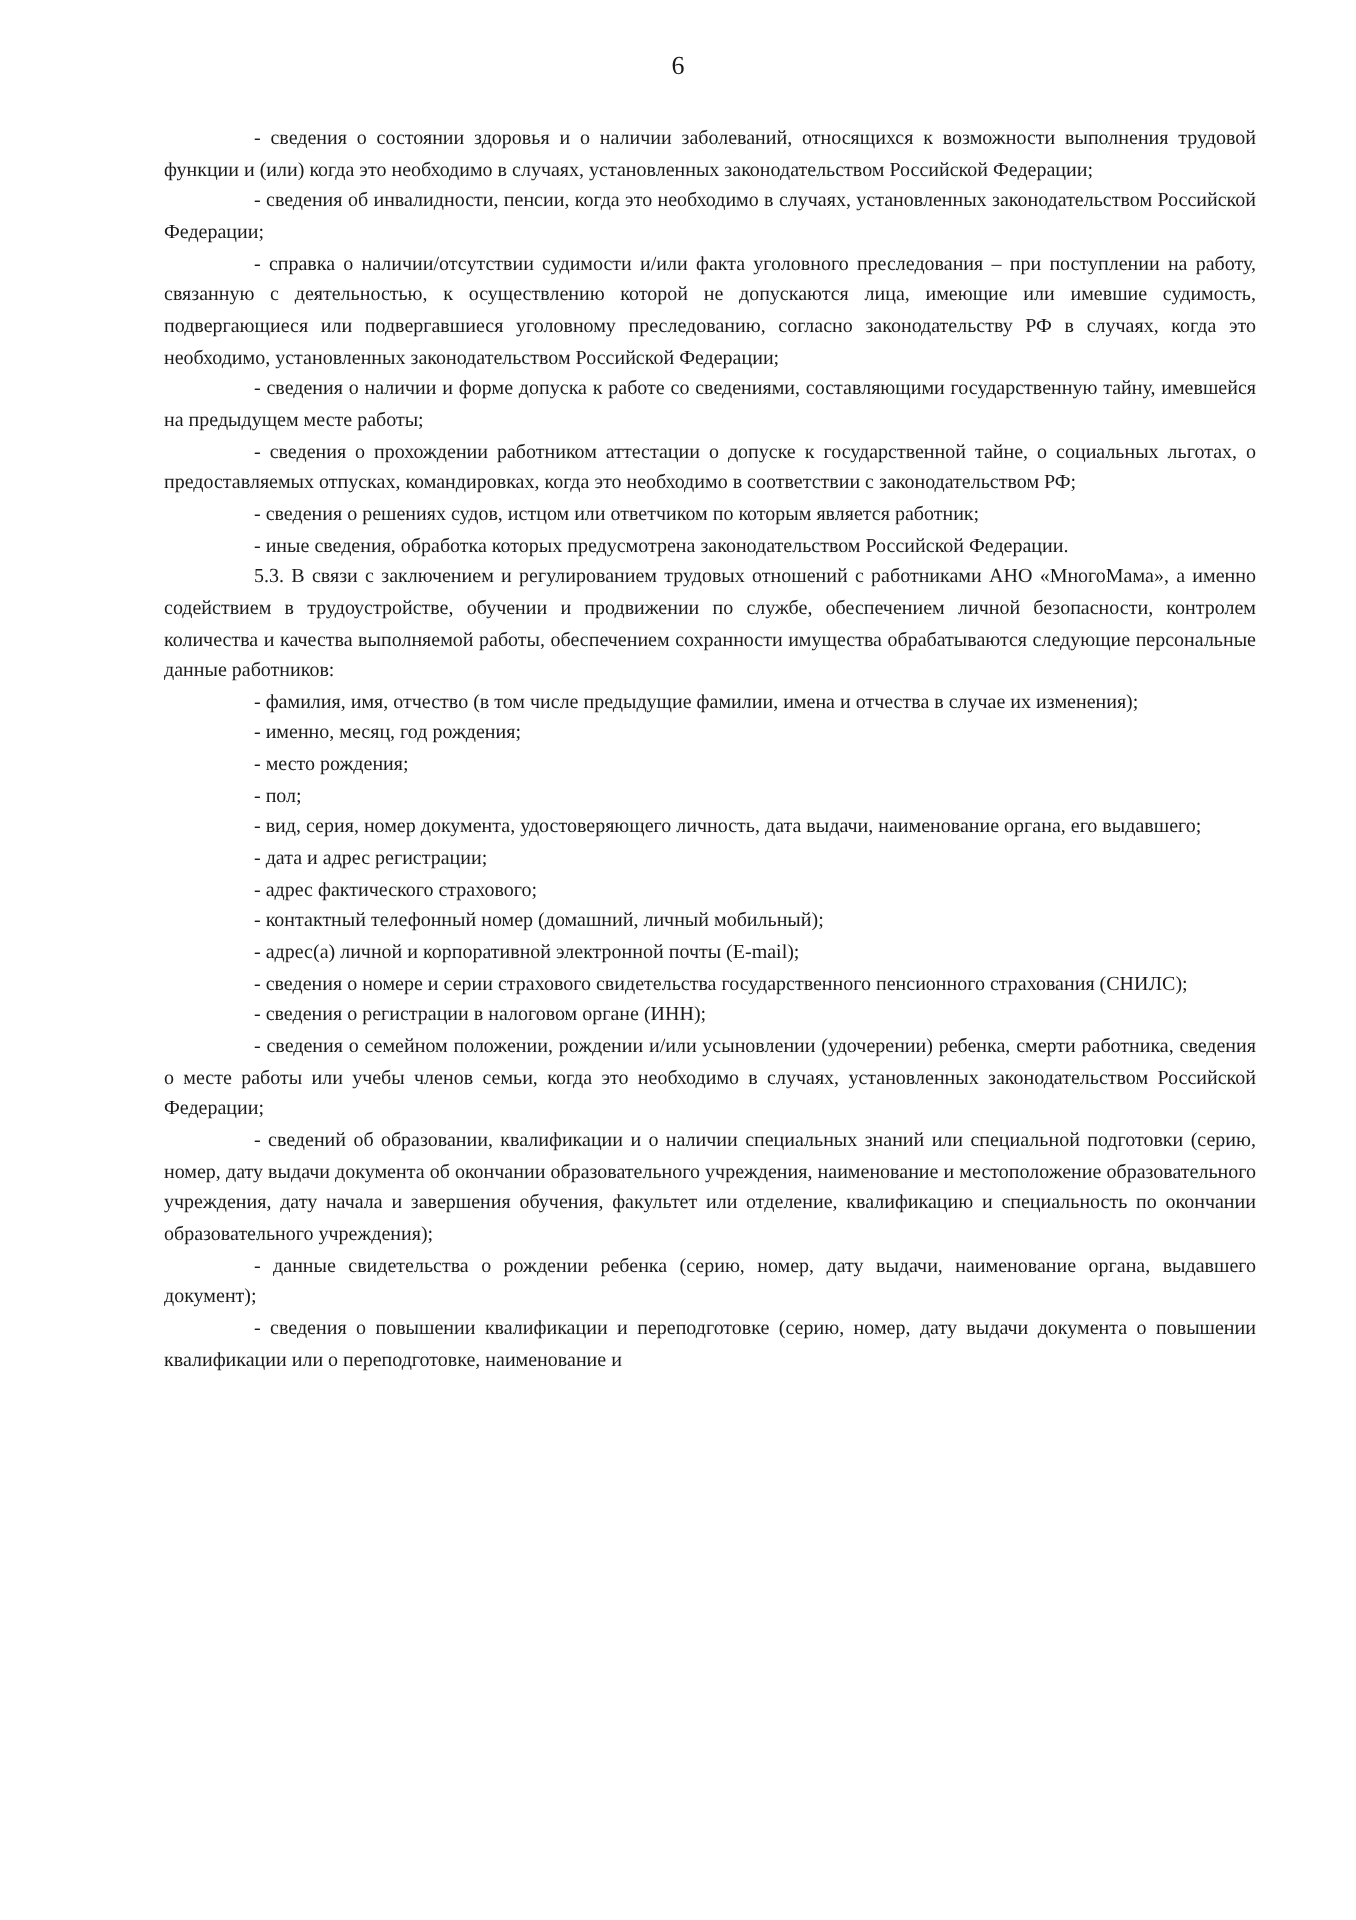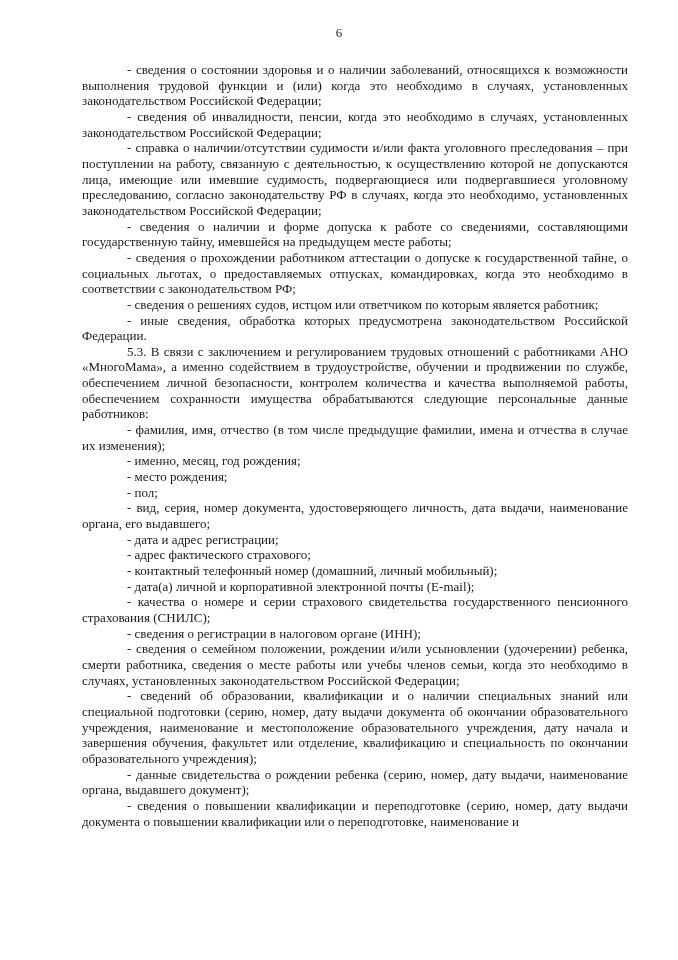--- a/index.html
+++ b/index.html
@@ -22,21 +22,21 @@
       width: 678px;
       text-align: center;
       font-size: 13px;
       line-height: 16px;
     }
     .content {
       position: absolute;
       top: 62px;
       left: 82px;
       width: 546px;
-      font-size: 13px;
+      font-size: 10px;
       line-height: 15.65px;
     }
     .para {
       margin: 0;
       text-indent: 45px;
       text-align: justify;
       hyphens: none;
     }
   </style>
 </head>
@@ -54,20 +54,20 @@
   <p class="para">- иные сведения, обработка которых предусмотрена законодательством Российской Федерации.</p>
   <p class="para">5.3. В связи с заключением и регулированием трудовых отношений с работниками АНО «МногоМама», а именно содействием в трудоустройстве, обучении и продвижении по службе, обеспечением личной безопасности, контролем количества и качества выполняемой работы, обеспечением сохранности имущества обрабатываются следующие персональные данные работников:</p>
   <p class="para">- фамилия, имя, отчество (в том числе предыдущие фамилии, имена и отчества в случае их изменения);</p>
   <p class="para">- именно, месяц, год рождения;</p>
   <p class="para">- место рождения;</p>
   <p class="para">- пол;</p>
   <p class="para">- вид, серия, номер документа, удостоверяющего личность, дата выдачи, наименование органа, его выдавшего;</p>
   <p class="para">- дата и адрес регистрации;</p>
   <p class="para">- адрес фактического страхового;</p>
   <p class="para">- контактный телефонный номер (домашний, личный мобильный);</p>
-  <p class="para">- дата(а) личной и корпоративной электронной почты (E-mail);</p>
-  <p class="para">- качества о номере и серии страхового свидетельства государственного пенсионного страхования (СНИЛС);</p>
+  <p class="para">- адрес(а) личной и корпоративной электронной почты (E-mail);</p>
+  <p class="para">- сведения о номере и серии страхового свидетельства государственного пенсионного страхования (СНИЛС);</p>
   <p class="para">- сведения о регистрации в налоговом органе (ИНН);</p>
   <p class="para">- сведения о семейном положении, рождении и/или усыновлении (удочерении) ребенка, смерти работника, сведения о месте работы или учебы членов семьи, когда это необходимо в случаях, установленных законодательством Российской Федерации;</p>
   <p class="para">- сведений об образовании, квалификации и о наличии специальных знаний или специальной подготовки (серию, номер, дату выдачи документа об окончании образовательного учреждения, наименование и местоположение образовательного учреждения, дату начала и завершения обучения, факультет или отделение, квалификацию и специальность по окончании образовательного учреждения);</p>
   <p class="para">- данные свидетельства о рождении ребенка (серию, номер, дату выдачи, наименование органа, выдавшего документ);</p>
   <p class="para">- сведения о повышении квалификации и переподготовке (серию, номер, дату выдачи документа о повышении квалификации или о переподготовке, наименование и</p>
 </div>
 
 </body></html>

